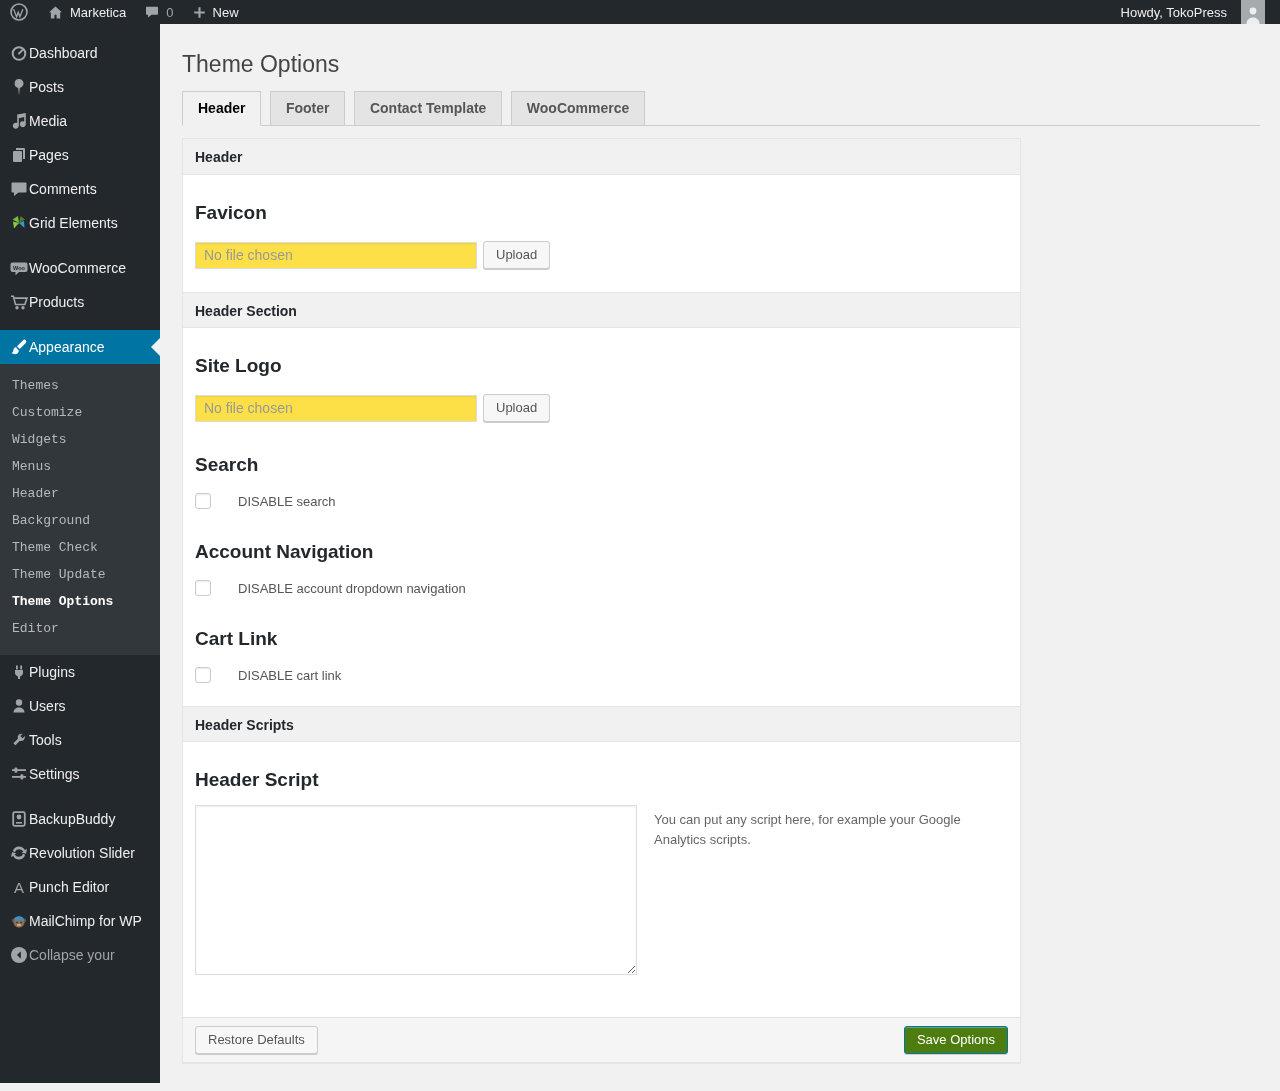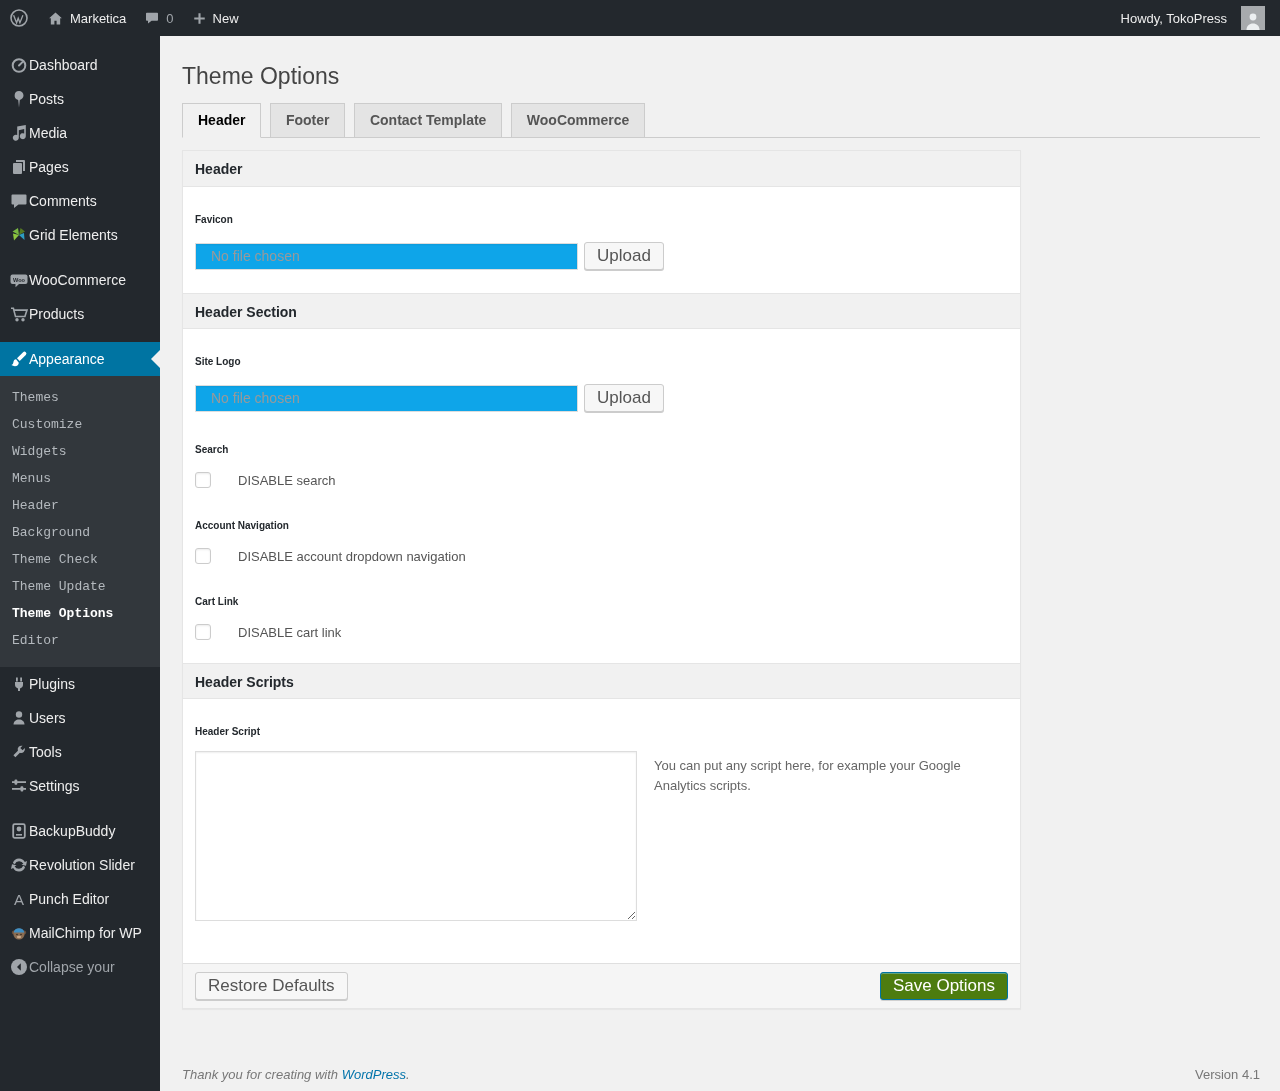--- a/index.html
+++ b/index.html
@@ -4,21 +4,21 @@
 <style>
   * { box-sizing: border-box; }
   html,body { margin:0; padding:0; }
   body {
     width:1280px; height:1091px;
     font-family:"Liberation Sans","DejaVu Sans",sans-serif;
     background:#f1f1f1; overflow:hidden;
   }
   
   .admin-bar {
-    height:36px; background:#23282d; color:#eee;
+    height:24px; background:#23282d; color:#eee;
     display:flex; align-items:stretch; font-size:13px;
   }
   .ab-item { display:flex; align-items:center; gap:6px; padding:0 9px; cursor:pointer; }
   .ab-item .icon { display:flex; align-items:center; justify-content:center; color:#a0a5aa; }
   .ab-count { color:#a0a5aa; }
   .ab-right { margin-left:auto; display:flex; align-items:center; padding-right:6px; }
   .avatar { width:24px; height:24px; background:#a7aaad; display:flex; align-items:end; justify-content:center; margin-left:8px; overflow:hidden; }
   
   .layout { display:flex; height:1059px; }
   .sidebar { width:160px; flex-shrink:0; background:#23282d; padding-top:12px; color:#eee; }
@@ -42,33 +42,33 @@
   .nav-tab {
     display:inline-block; padding:8px 15px; margin:0 4px -1px 0;
     border:1px solid #ccc; background:#e4e4e4; color:#555;
     font-size:14px; font-weight:600; text-decoration:none; cursor:pointer; line-height:17px;
   }
   .nav-tab-active { background:#f1f1f1; color:#000; border-bottom-color:#f1f1f1; }
   .postbox { background:#fff; border:1px solid #e5e5e5; box-shadow:0 1px 1px rgba(0,0,0,.04); max-width:839px; margin-top:12px; }
   .section-heading { background:#f1f1f1; height:36px; line-height:36px; padding:0 12px; font-size:14px; font-weight:600; color:#23282d; border-bottom:1px solid #e5e5e5; }
   .section-heading.mid { border-top:1px solid #e5e5e5; }
   .section-body { padding:27px 12px 23px; }
-  .field-label { font-size:10px; font-weight:700; color:#23282d; margin:0 0 17px; }
+  .field-label { font-size:19px; font-weight:700; color:#23282d; margin:0 0 17px; }
   .field-label.spaced { margin-top:32px; }
   .file-row { display:flex; align-items:center; gap:6px; }
   .file-input {
-    width:383px; height:27px; border:1px solid #ddd; padding:0 15px;
-    font-size:14px; color:#32373c; background:#0ea5e9; font-family:inherit;
+    width:282px; height:27px; border:1px solid #ddd; padding:0 8px;
+    font-size:14px; color:#32373c; background:#fde047; font-family:inherit;
     box-shadow:inset 0 1px 2px rgba(0,0,0,.07);
   }
   .file-input::placeholder { color:#999; opacity:1; }
   .button {
     display:inline-block; height:28px; line-height:26px; padding:0 12px;
     border:1px solid #ccc; border-radius:3px; background:#f7f7f7; color:#555;
-    font-size:17px; cursor:pointer; box-shadow:0 1px 0 #ccc; font-family:inherit;
+    font-size:13px; cursor:pointer; box-shadow:0 1px 0 #ccc; font-family:inherit;
   }
   .button-primary {
     background:#4d7c0f; border-color:#0074a2; color:#fff;
     box-shadow:inset 0 1px 0 rgba(120,200,230,.5), 0 1px 0 rgba(0,0,0,.15);
   }
   .checkbox-row { display:flex; align-items:center; gap:27px; font-size:13px; color:#555; }
   .checkbox-row input[type=checkbox] {
     appearance:none; -webkit-appearance:none; width:16px; height:16px; margin:0;
     border:1px solid #ccc; border-radius:3px; background:#fff; cursor:pointer;
     box-shadow:inset 0 1px 2px rgba(0,0,0,.08);

